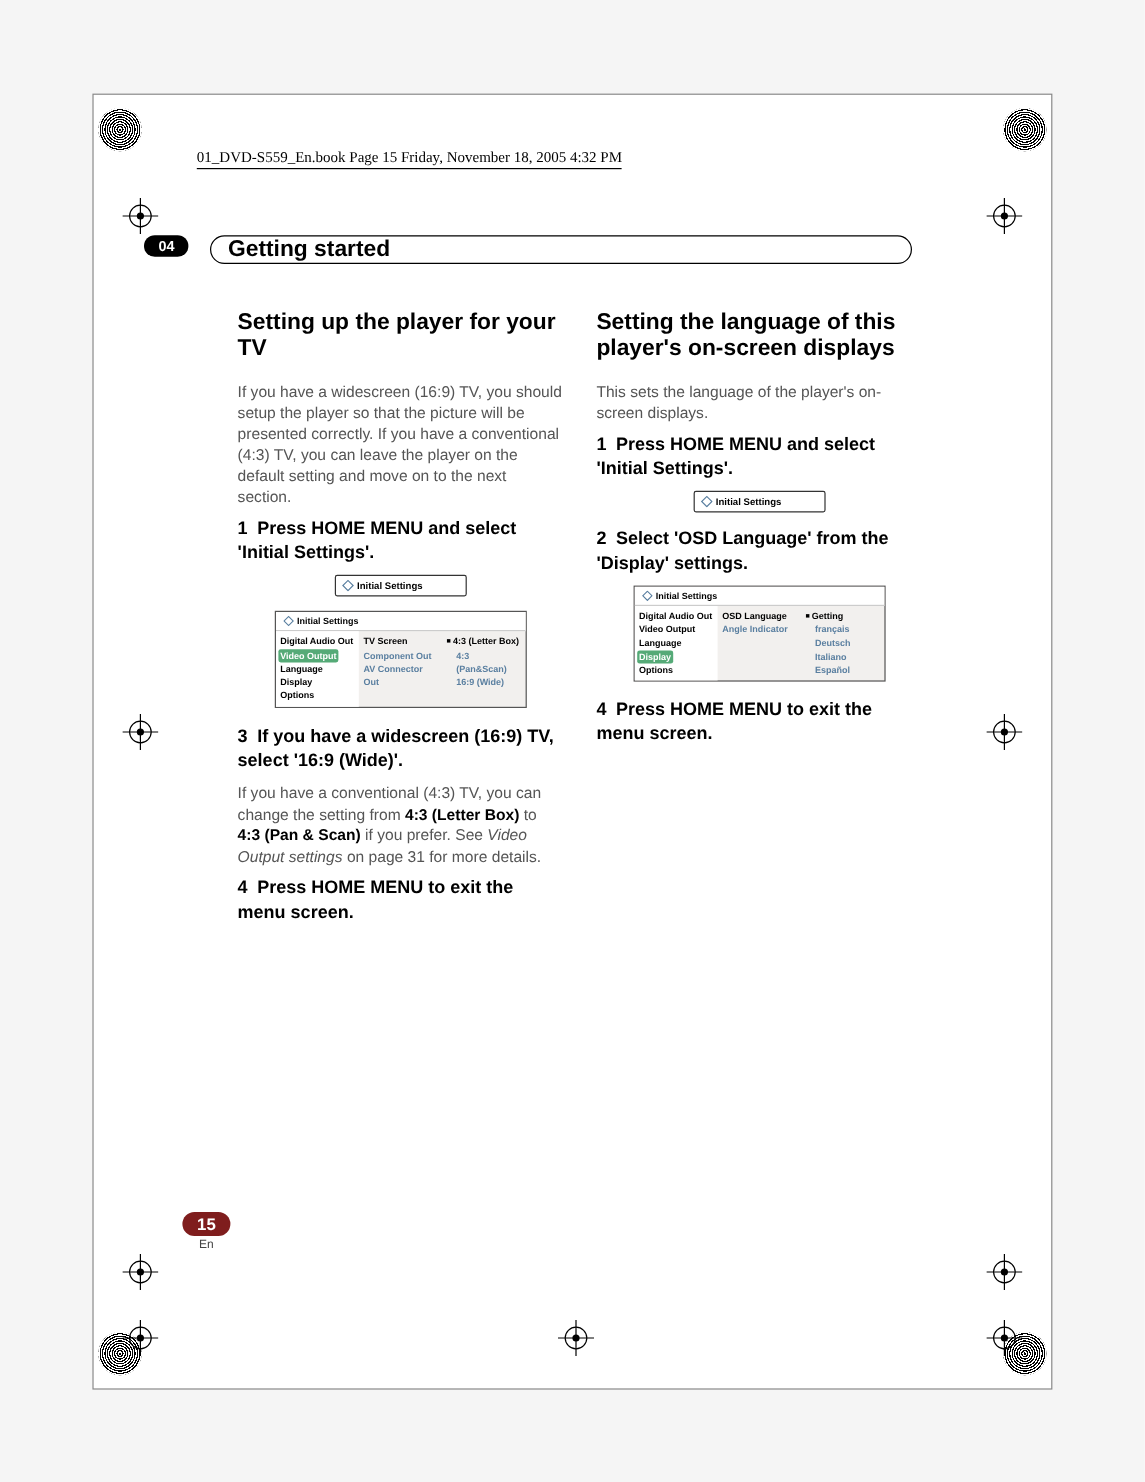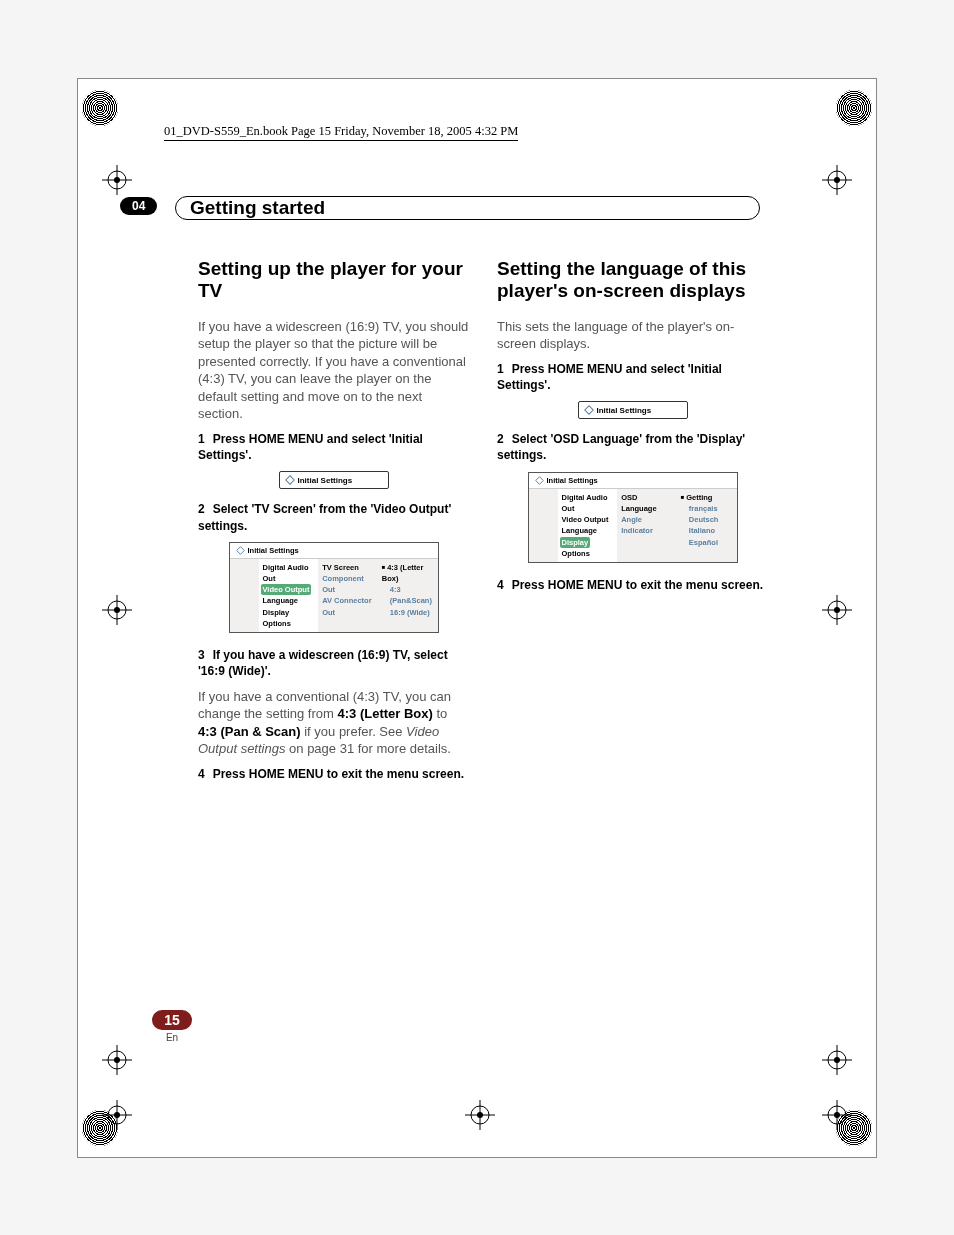--- a/index.html
+++ b/index.html
@@ -57,40 +57,40 @@
     font-weight:bold; font-size:19px; line-height:22px;
   }
 
   .columns {
     position:absolute; left:198px; top:258px; width:570px;
     display:flex; gap:28px;
   }
   .col { width:271px; }
   .h2 { font-size:19px; font-weight:bold; line-height:1.15; margin-bottom:16px; }
   .body { font-size:13px; color:#555; line-height:1.35; margin-bottom:8px; }
-  .step { font-size:12px; font-weight:bold; line-height:1.35; margin-bottom:8px; }
+  .step { font-size:15px; font-weight:bold; line-height:1.35; margin-bottom:8px; }
   .step .num { margin-right:8px; }
   .body .bold { font-weight:bold; color:#000; }
   .body .ital { font-style:italic; }
 
   
   .osd-small {
     width:110px; margin:4px auto 12px; border:1.5px solid #333; border-radius:2px;
     padding:3px 5px; font-size:8px; font-weight:bold; display:flex; align-items:center; gap:3px;
     background:#fff;
   }
   .osd-small svg { width:10px; height:10px; flex-shrink:0; }
 
   .osd-box {
     width:210px; margin:4px auto 14px; border:1px solid #555; font-size:7.5px;
     background:#f2f0ee;
   }
   .osd-head { padding:3px 6px; font-weight:bold; display:flex; align-items:center; gap:3px; border-bottom:1px solid #ccc; background:#fff;}
   .osd-head svg { width:9px; height:9px; }
-  .osd-body { display:flex;padding-left:29px; }
+  .osd-body { display:flex; }
   .osd-colA { width:70px; padding:3px 4px; font-weight:bold; line-height:1.5; background:#fff; }
   .osd-colA .sel { background:#5a7; color:#fff; padding:0 2px; margin:0 -2px; border-radius:2px; display:inline-block;}
   .osd-colB { width:70px; padding:3px 4px; font-weight:bold; line-height:1.5; color:#5a7fa0;}
   .osd-colB .sel { color:#000; }
   .osd-colC { width:70px; padding:3px 4px; font-weight:bold; line-height:1.5; color:#5a7fa0;}
   .osd-colC .sel { color:#000; }
   .osd-colC .bullet::before { content:"■ "; font-size:6px; vertical-align:1px;}
 
   
   .pg-wrap { position:absolute; left:152px; top:1010px; width:40px; text-align:center; }
@@ -121,21 +121,20 @@
     <div class="body">If you have a widescreen (16:9) TV, you should setup the player so that the picture will be presented correctly. If you have a conventional (4:3) TV, you can leave the player on the default setting and move on to the next section.</div>
     <div class="step"><span class="num">1</span><span>Press HOME MENU and select 'Initial Settings'.</span></div>
 
     <div class="osd-small">
       <svg viewBox="0 0 10 10">
           <rect x="2" y="2" width="6" height="6" transform="rotate(45 5 5)" fill="none" stroke="#5a7fa0"></rect>
         </svg>
       <span>Initial Settings</span>
     </div>
 
-    <div class="step"><span class="num">2</span><span>Select 'TV Screen' from the 'Video Output' settings.</span></div>
 
     <div class="osd-box">
       <div class="osd-head">
           <svg viewBox="0 0 10 10">
             <rect x="2" y="2" width="6" height="6" transform="rotate(45 5 5)" fill="none" stroke="#5a7fa0"></rect>
           </svg>
           <span>Initial Settings</span>
         </div>
       <div class="osd-body">
         <div class="osd-colA" id="left-colA"><div>Digital Audio Out</div><div class="sel">Video Output</div><div>Language</div><div>Display</div><div>Options</div></div>

